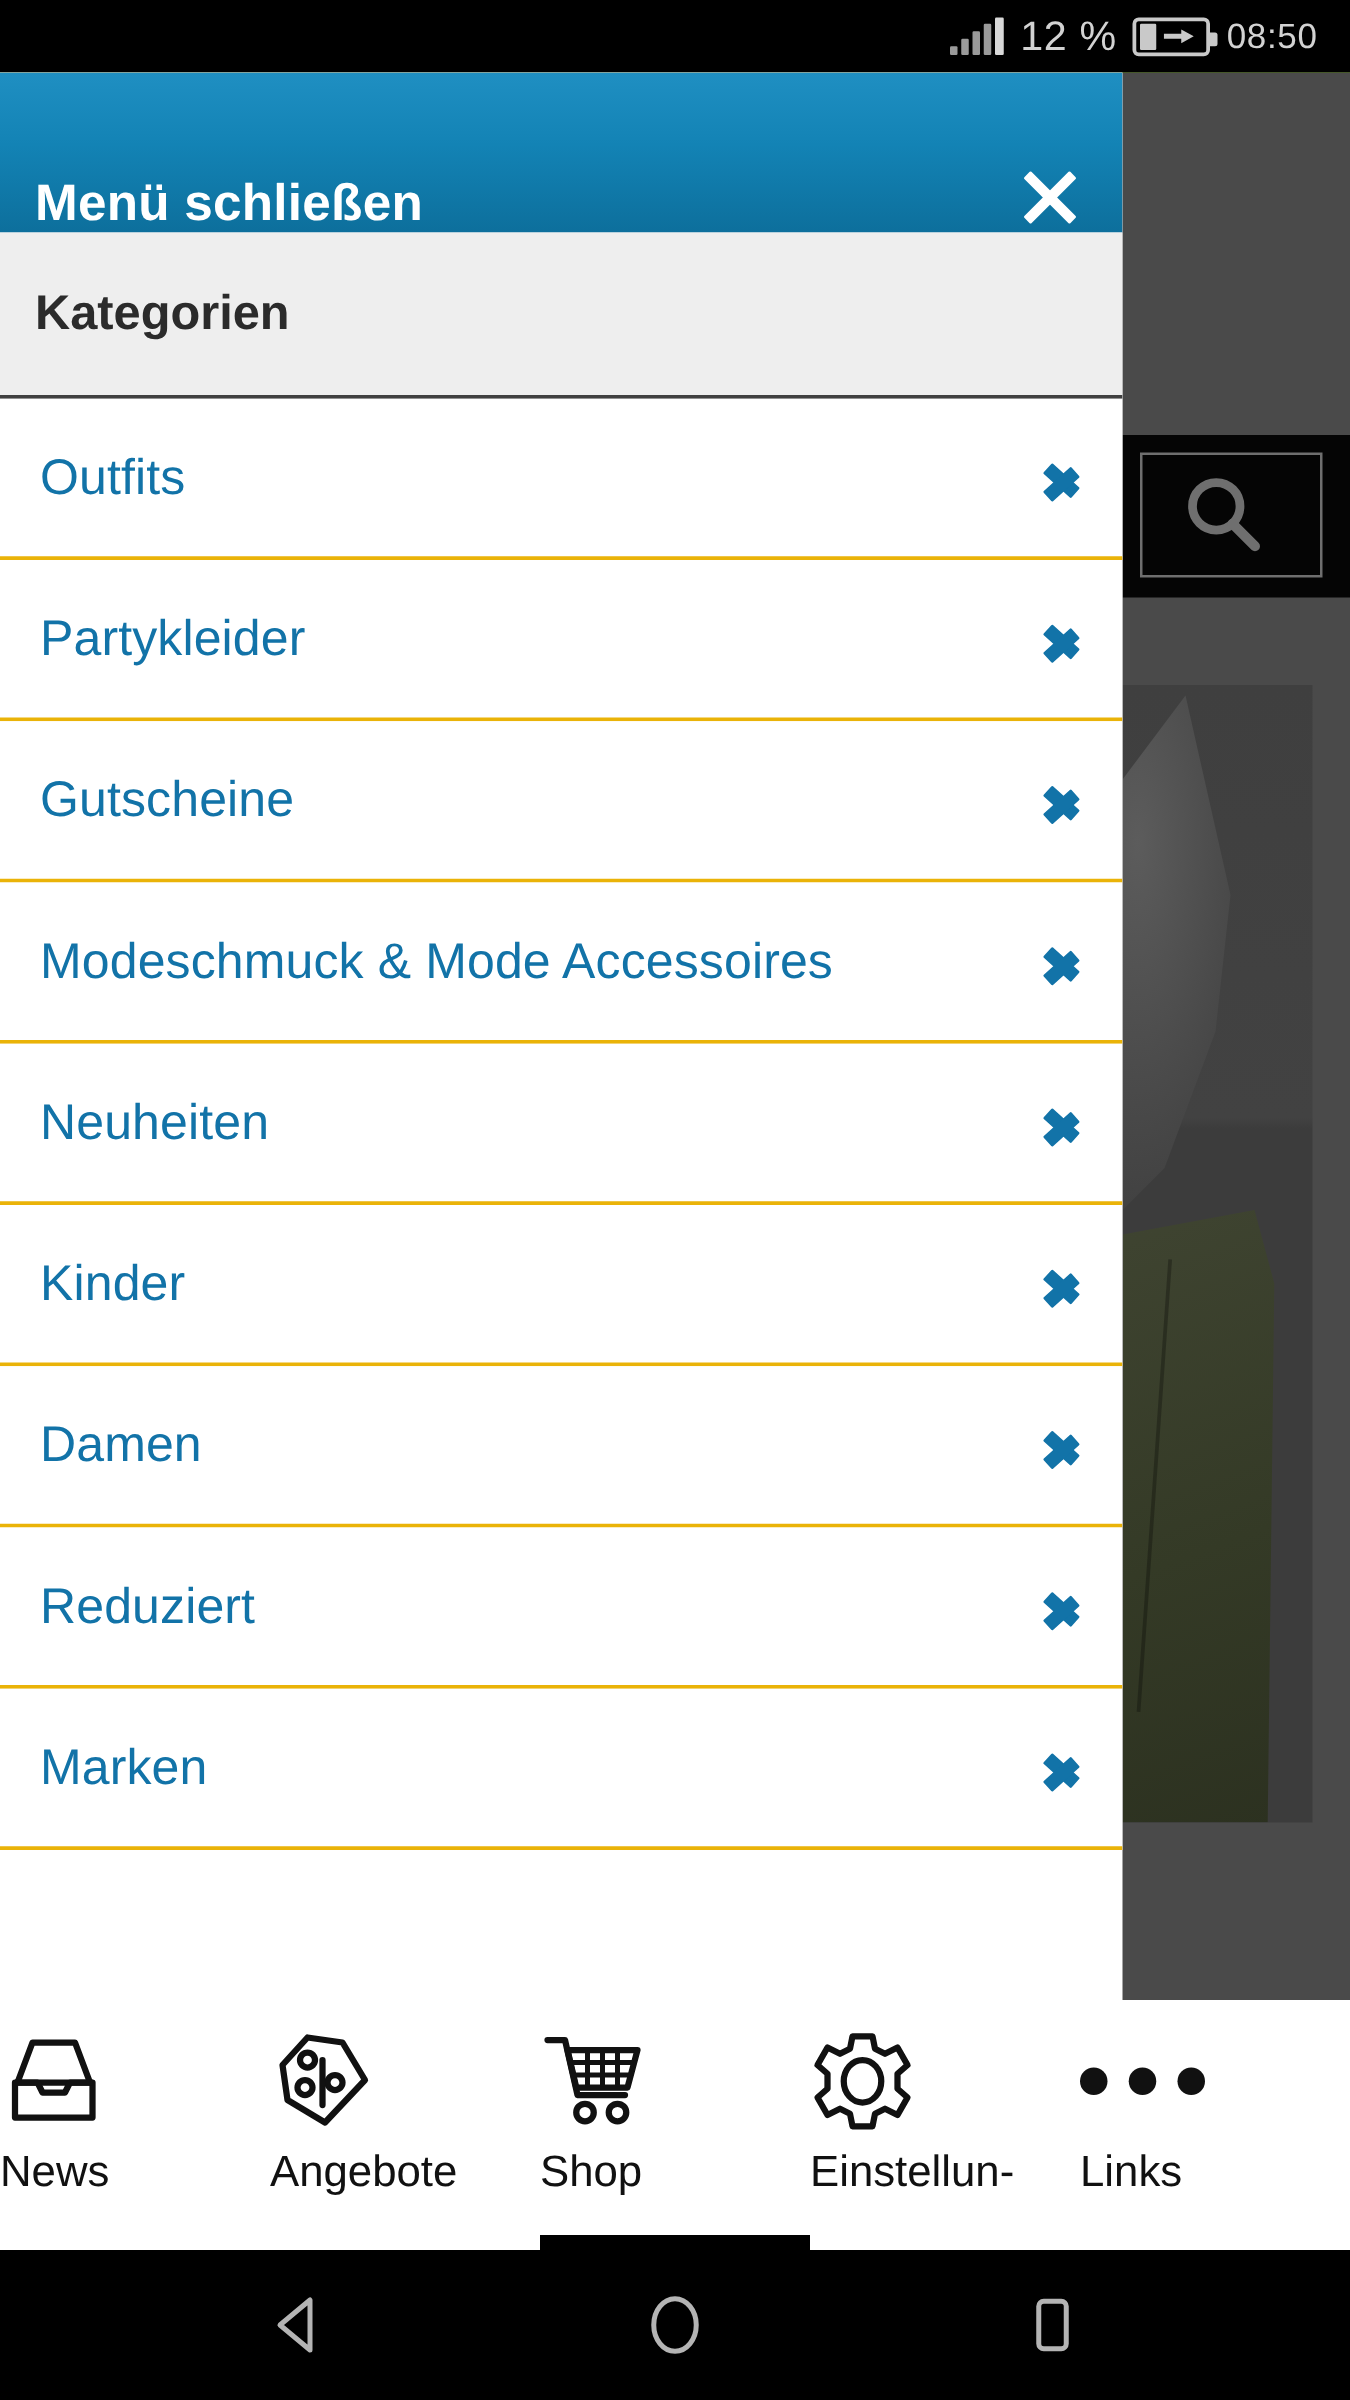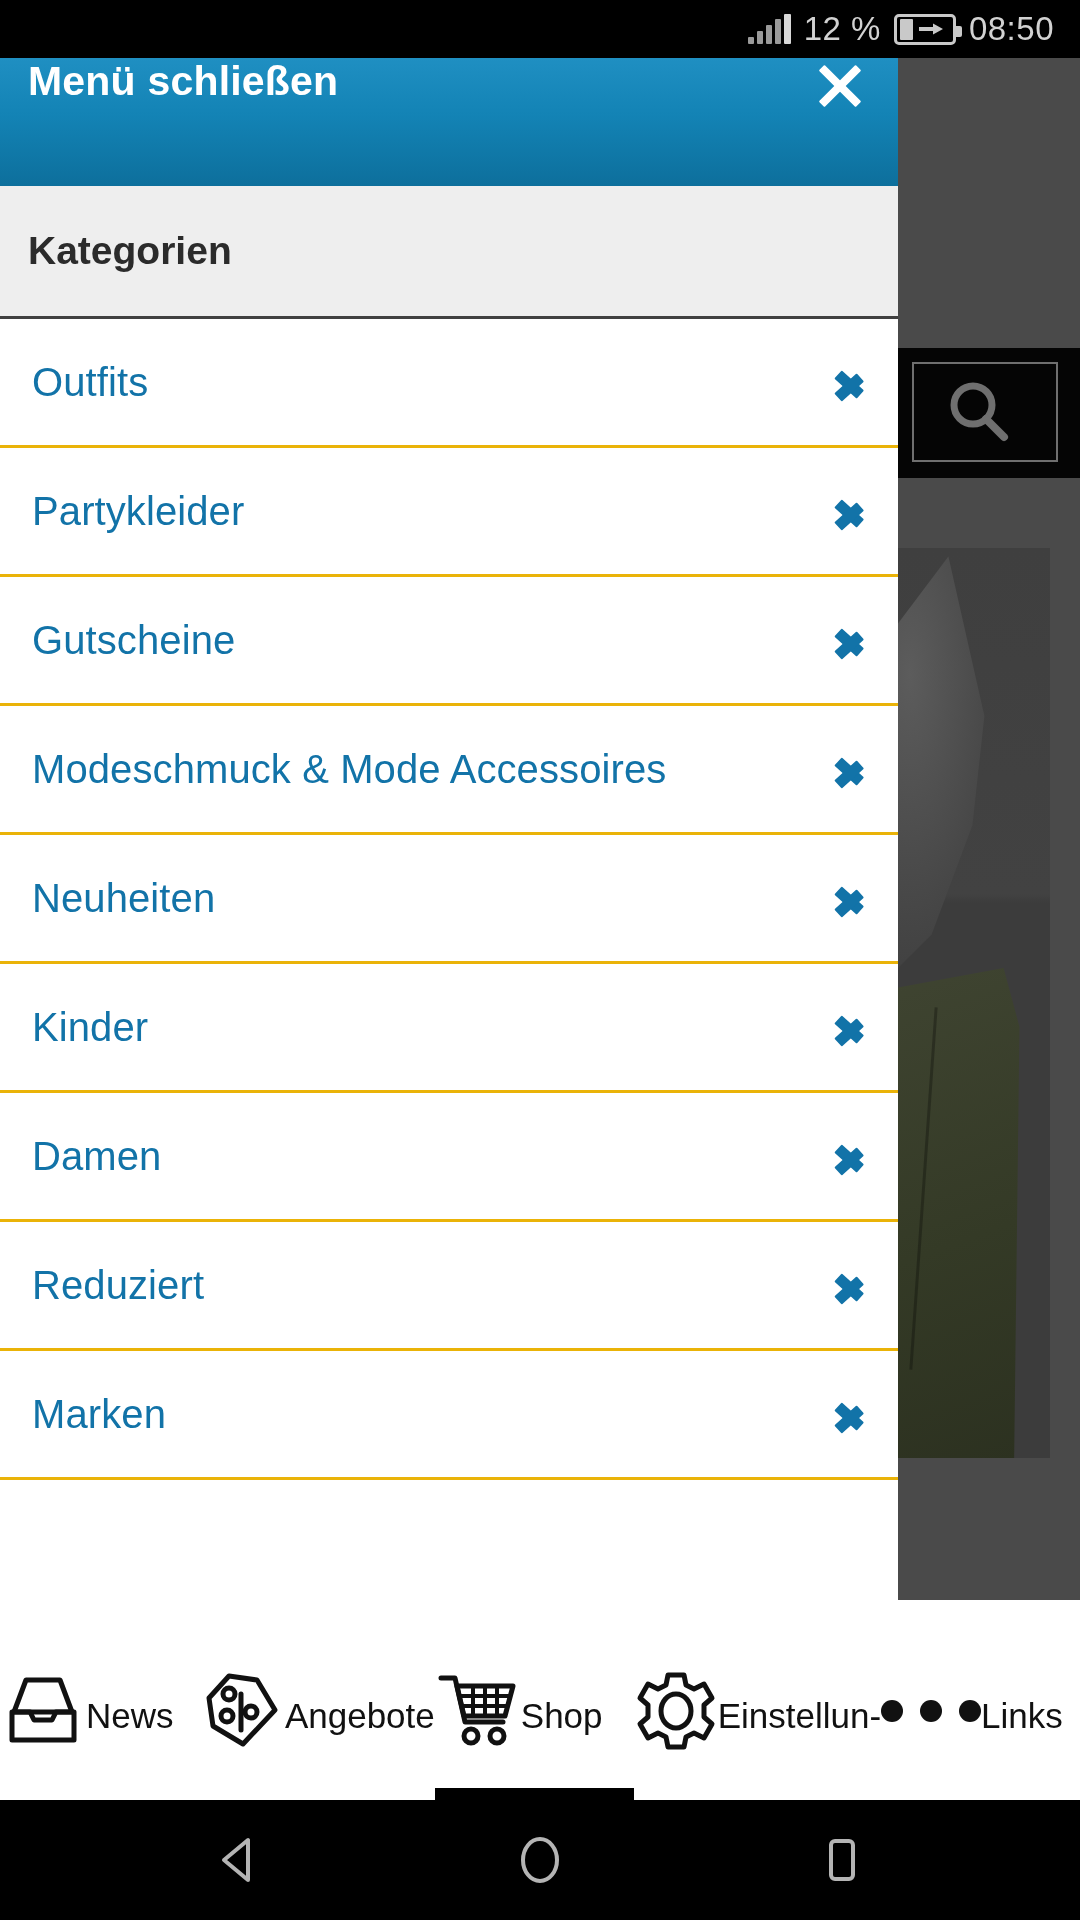--- a/index.html
+++ b/index.html
@@ -22,21 +22,21 @@
   .sig i:nth-child(1){height:7px;}
   .sig i:nth-child(2){height:13px;}
   .sig i:nth-child(3){height:19px;}
   .sig i:nth-child(4){height:25px;}
   .sig i:nth-child(5){height:30px; background:#d8d8d8; width:7px;}
   .sb-text { color:#d2d2d2; font-size:33px; letter-spacing:.5px; }
   .batt { position:relative; width:62px; height:31px; border:3px solid #c9c9c9; border-radius:5px; display:flex; align-items:center; }
   .batt:after { content:""; position:absolute; right:-9px; top:9px; width:6px; height:11px; background:#c9c9c9; border-radius:0 2px 2px 0; }
   .batt .fill { width:13px; height:21px; background:#c9c9c9; margin-left:3px; border-radius:1px; }
   .batt .bolt { position:absolute; left:22px; top:50%; transform:translateY(-50%); width:26px; height:12px; }
-  .clock { color:#d2d2d2; font-size:33px; letter-spacing:.5px; }
+  .clock { color:#d2d2d2; font-size:28px; letter-spacing:.5px; }
 
   
   .bgpage { position:absolute; top:58px; left:0; width:1080px; height:1542px; background:#4a4a4a; }
   .bg-searchbar { position:absolute; top:290px; left:898px; width:182px; height:130px; background:#050505; }
   .bg-searchbox { position:absolute; top:14px; left:14px; width:146px; height:100px; border:2px solid #6f6f6f; }
   .bg-product { position:absolute; top:490px; left:898px; width:152px; height:910px;
     background:linear-gradient(180deg,#3f3f3f 0%,#424242 38%,#3c3c3c 39%,#3c3c3c 100%); }
   .bg-shirt { position:absolute; top:0px; left:0px; width:120px; height:420px;
     background:radial-gradient(ellipse at 10% 30%, #5c5c5c 0%, #4b4b4b 45%, #3e3e3e 80%);
     clip-path:polygon(0 18%, 42% 2%, 72% 40%, 62% 66%, 28% 92%, 0 100%); }
@@ -45,21 +45,21 @@
     clip-path:polygon(0 4%, 80% 0%, 92% 12%, 88% 100%, 0 100%); }
   .bg-pants:after { content:""; position:absolute; left:18%; top:8%; width:3px; height:74%;
     background:rgba(0,0,0,.28); transform:rotate(4deg); }
 
   
   .menu { position:absolute; top:58px; left:0; width:898px; height:1542px; background:#fff; overflow:hidden; }
 
   .menu-header {
     height:128px; width:100%;
     background:linear-gradient(180deg,#1f8fc2 0%,#1383b5 45%,#0d6f9c 100%);
-    display:flex; align-items:flex-start; justify-content:space-between;
+    display:flex; align-items:flex-end; justify-content:space-between;
     padding:0 30px 0 28px;
   }
   .menu-header-title { color:#ffffff; font-size:41px; font-weight:bold; letter-spacing:.2px; }
   .close-x { width:56px; height:56px; position:relative; }
   .close-x:before, .close-x:after {
     content:""; position:absolute; top:24px; left:2px; width:52px; height:8px;
     background:#fff; border-radius:1px;
   }
   .close-x:before { transform:rotate(45deg); }
   .close-x:after  { transform:rotate(-45deg); }
@@ -82,21 +82,21 @@
     background:#1273a8; border-radius:1px;
   }
   .chev:before { top:10px; transform:rotate(42deg); transform-origin:left center; }
   .chev:after  { top:33px; transform:rotate(-42deg); transform-origin:left center; }
 
   
   .tabbar {
     position:absolute; top:1600px; left:0; width:1080px; height:200px;
     background:#ffffff; display:flex; align-items:stretch;
   }
-  .tab { flex:1 1 0; display:flex; flex-direction:row; align-items:center;
+  .tab { flex:1 1 0; display:flex; flex-direction:column; align-items:flex-start;
          justify-content:flex-start; padding-top:22px; position:relative; }
   .tab-icon { height:86px; display:flex; align-items:center; justify-content:center; }
   .tab-label { font-size:35px; color:#111; margin-top:10px; white-space:nowrap; }
   .tab.active:after {
     content:""; position:absolute; left:0; right:0; bottom:0; height:12px; background:#000;
   }
   .dots { display:flex; gap:17px; align-items:center; }
   .dots i { width:22px; height:22px; border-radius:50%; background:#111; display:block; }
 
   

